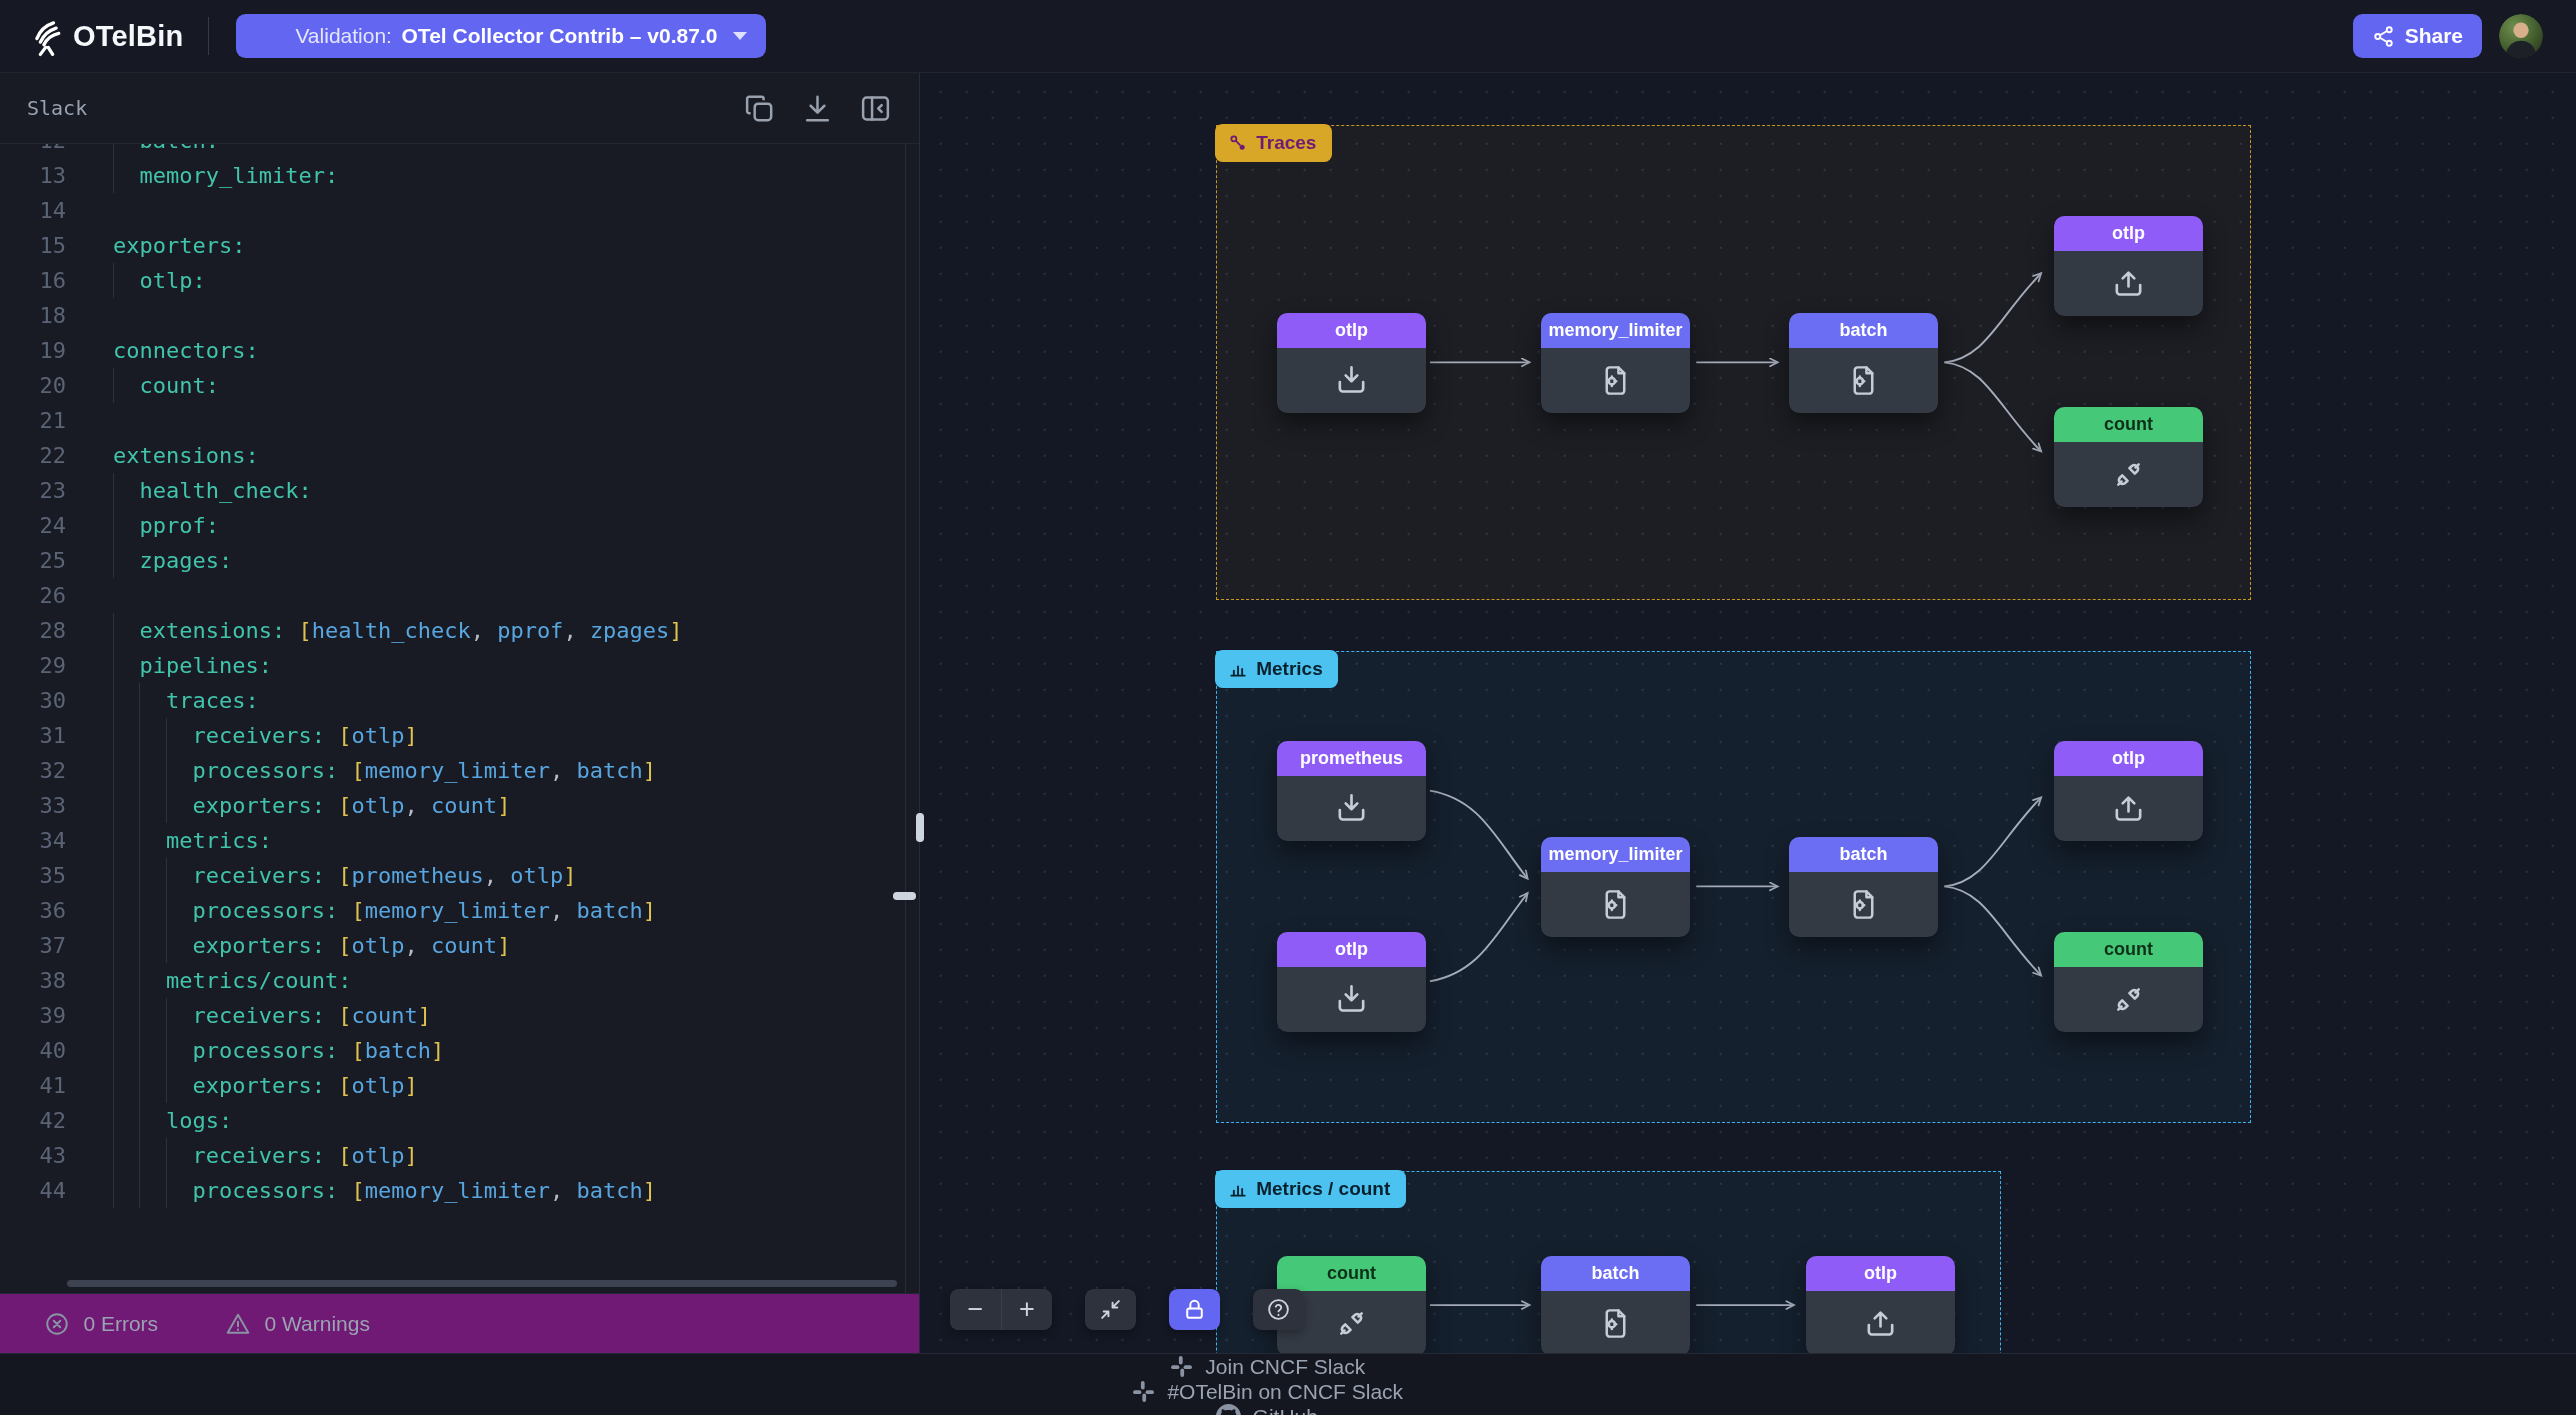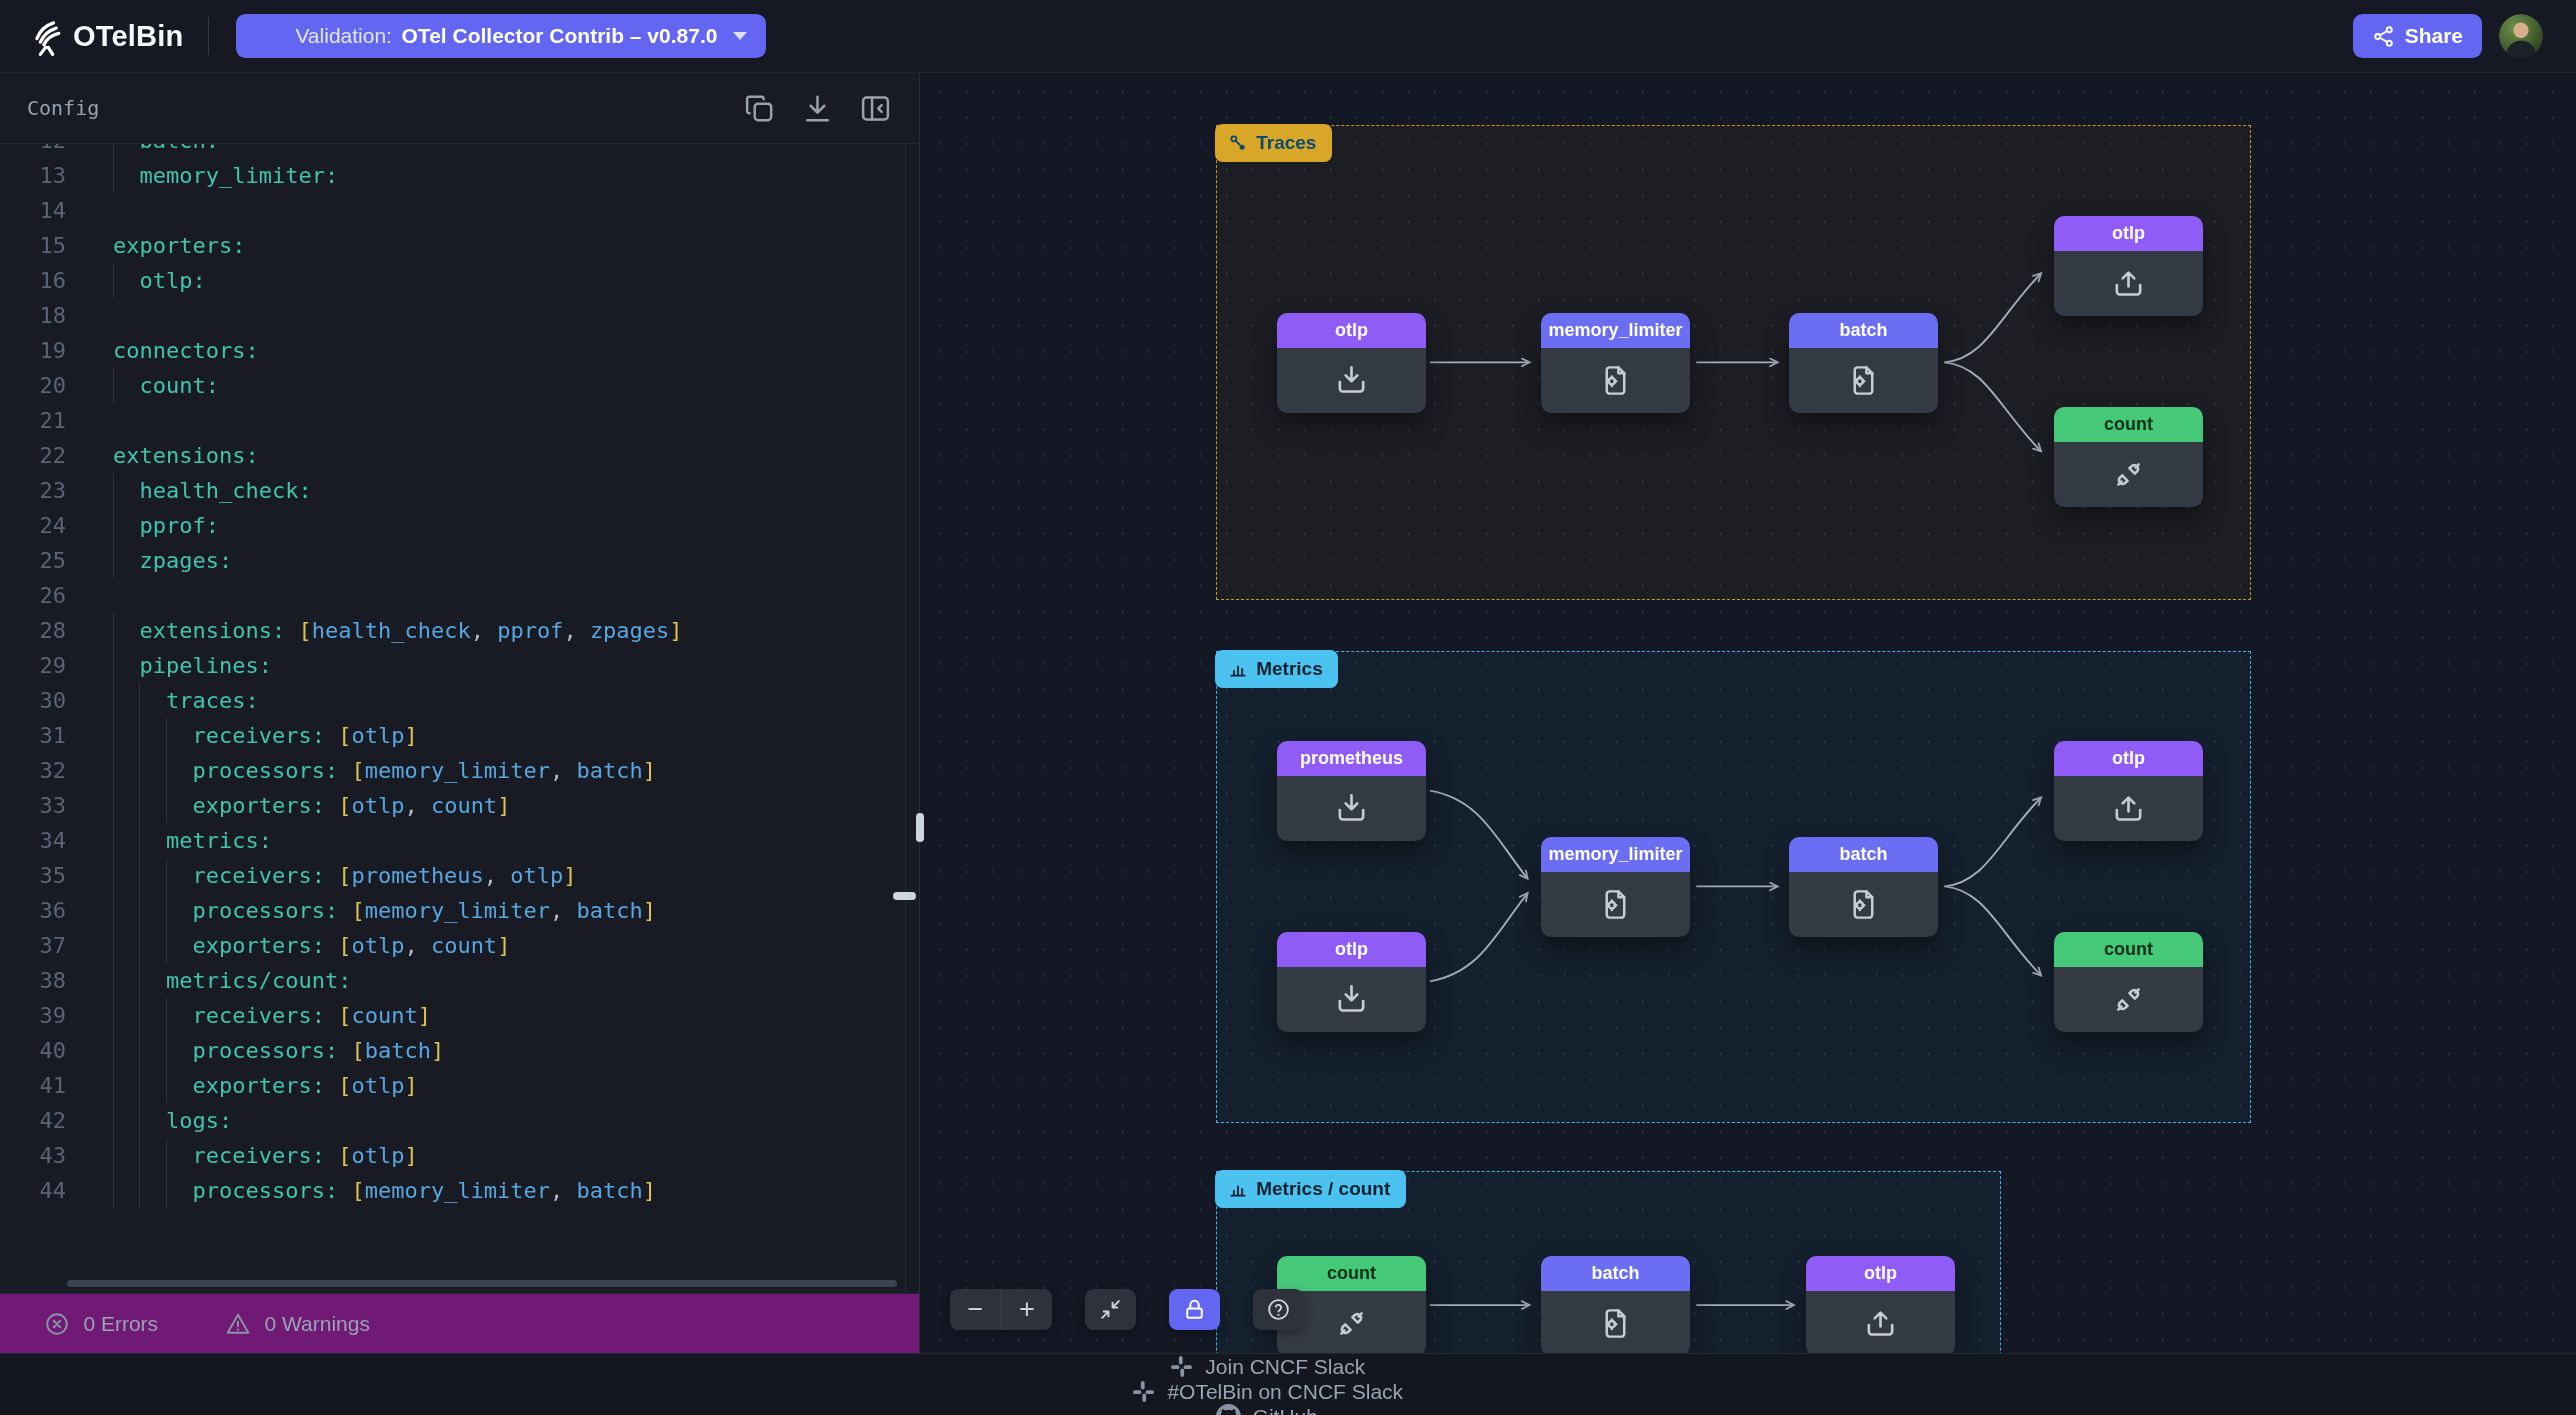--- a/index.html
+++ b/index.html
@@ -68,21 +68,21 @@
   .section { position:absolute; border:1.4px dashed; }
   .section-traces { left:296px; top:52px; width:1035px; height:475px;
     border-color:#c9991d; background:rgba(217,162,31,0.05); }
   .section-metrics { left:296px; top:578px; width:1035px; height:472px;
     border-color:#3db5ef; background:rgba(65,189,245,0.05); }
   .section-metrics-count { left:296px; top:1098px; width:785px; height:240px;
     border-color:#3db5ef; background:rgba(65,189,245,0.05); }
   .badge { position:absolute; left:-1.9px; top:-1.9px; display:flex; align-items:center; gap:8.6px;
     padding:7.7px 15.3px 8.6px 12.5px; border-radius:7.7px; font-size:19px; font-weight:700; cursor:pointer; }
   .badge svg { width:20px; height:20px; }
-  .badge-traces { background:#d9a727; color:#0c4a6e; }
+  .badge-traces { background:#d9a727; color:#701a75; }
   .badge-metrics { background:#4cc2f1; color:#07212e; }
 
   .edges { position:absolute; left:0; top:0; width:1656px; height:1280px; pointer-events:none; }
 
   .node { position:absolute; width:149px; height:100px; border-radius:10.5px;
     background:#343a44; box-shadow:0 11.5px 25px rgba(0,0,0,.45); cursor:grab; }
   .node-header { height:35px; border-radius:10.5px 10.5px 0 0; display:flex; align-items:center;
     justify-content:center; font-size:18px; font-weight:600; color:#fff; }
   .node-body { height:64px; display:flex; align-items:center; justify-content:center; color:#c7cdd8; }
   .node-body svg { width:35px; height:35px; }
@@ -161,21 +161,21 @@
           <circle cx="23" cy="17" r="8" fill="#d9ae8a"></circle>
           <path d="M6 46 C8 32, 16 28, 23 28 C30 28, 38 32, 40 46 Z" fill="#1d2026"></path>
         </g>
       </svg>
     </div>
   </div>
 </div>
 
 <div class="left-panel">
   <div class="config-header">
-    <span class="config-title">Config</span>
+    <span class="config-title">Slack</span>
     <div class="config-actions">
       <span class="icon-btn">
         <svg viewBox="0 0 24 24" fill="none" stroke="currentColor" stroke-width="1.8">
           <rect x="8.5" y="8.5" width="12" height="12" rx="2.5"></rect>
           <path d="M5.5 15.5 h-1 a1.5 1.5 0 0 1 -1.5 -1.5 v-9 a1.5 1.5 0 0 1 1.5 -1.5 h9 a1.5 1.5 0 0 1 1.5 1.5 v1"></path>
         </svg>
       </span>
       <span class="icon-btn">
         <svg viewBox="0 0 24 24" fill="none" stroke="currentColor" stroke-width="1.8" stroke-linecap="round" stroke-linejoin="round">
           <path d="M12 3.5 v11 M7 10 l5 5 5-5 M4.5 20.5 h15"></path>

